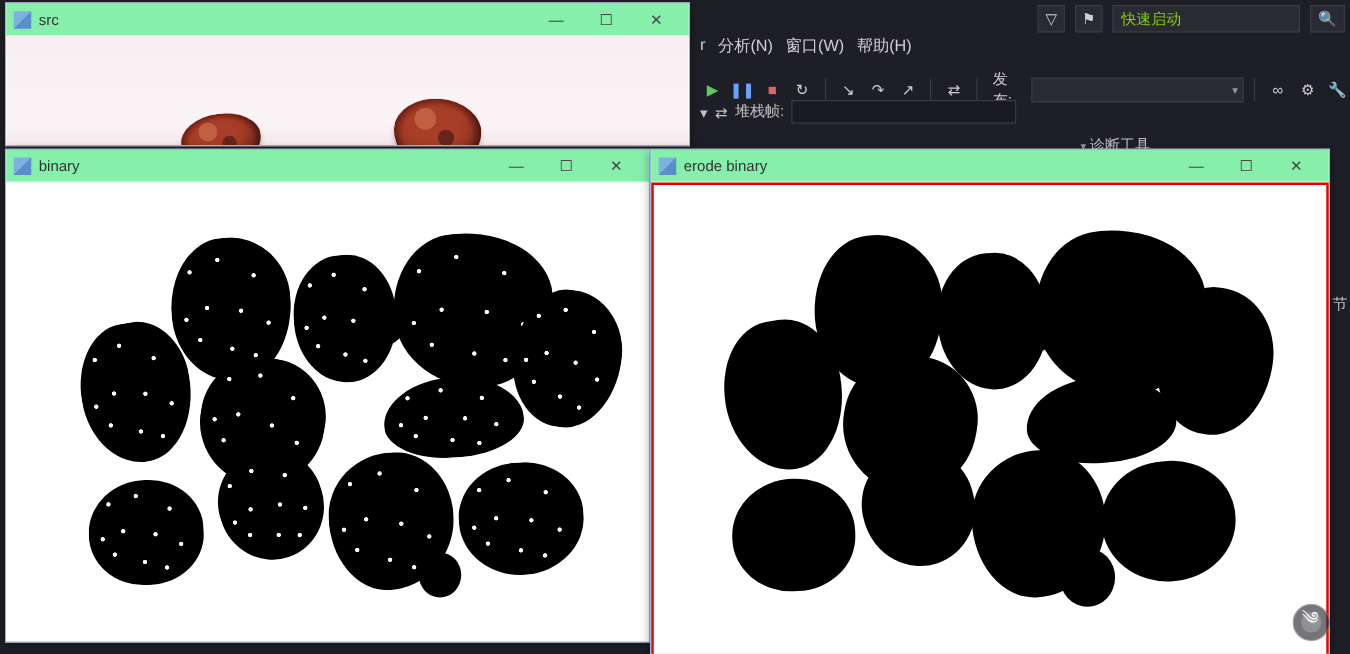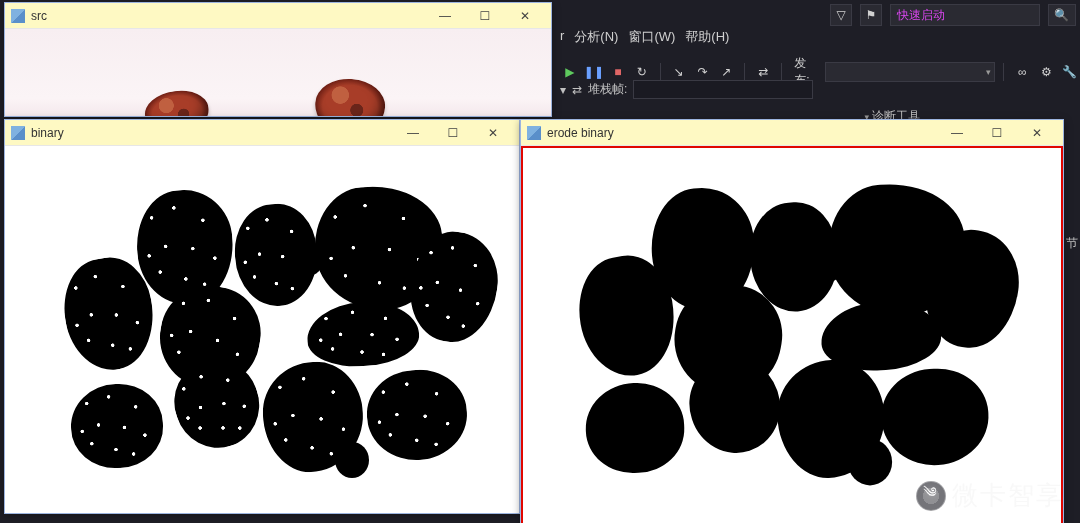--- a/index.html
+++ b/index.html
@@ -33,21 +33,21 @@
     width: 22px; height: 22px;
     background: #2a2a32;
     border: 1px solid #3a3a44;
     display:flex;align-items:center;justify-content:center;
     color:#d0d0d0;
   }
   .ide-top .searchbox {
     width: 150px; height: 22px;
     background: #2a2a32;
     border: 1px solid #3a3a44;
-    color:#d946ef; padding:0 6px; line-height:20px;
+    color:#84cc16; padding:0 6px; line-height:20px;
   }
   .ide-top .searchglass {
     width:28px;height:22px;background:#2a2a32;border:1px solid #3a3a44;
     display:flex;align-items:center;justify-content:center;color:#d0d0d0;
   }
   .ide-toolbar {
     position: absolute;
     left: 560px; top: 55px;
     display: flex;
     align-items: center;
@@ -78,21 +78,21 @@
 
   
   .win {
     position: absolute;
     background: #fff;
     border: 1px solid #9cb4df;
     box-shadow: 0 2px 8px rgba(0,0,0,.35);
   }
   .titlebar {
     height: 26px;
-    background: #fef9c3;
+    background: #86efac;
     border-bottom: 1px solid #e7e7e7;
     display: flex;
     align-items: center;
     padding: 0 6px;
     color: #333;
     font-size: 12px;
   }
   .titlebar .appico {
     width:14px;height:14px;margin-right:6px;
     background:linear-gradient(135deg,#7fb1e0 0 50%,#5a8fca 50% 100%);
@@ -311,14 +311,13 @@
     <div class="blob b8"></div>
     <div class="blob b9"></div>
     <div class="blob b9a"></div>
     <div class="blob b10"></div>
     <div class="blob b11"></div>
   </div>
 </div>
 
 <div class="watermark">
   <span class="wmico">༄</span>
-  <span>微卡智享</span>
 </div>
 
 </body></html>

